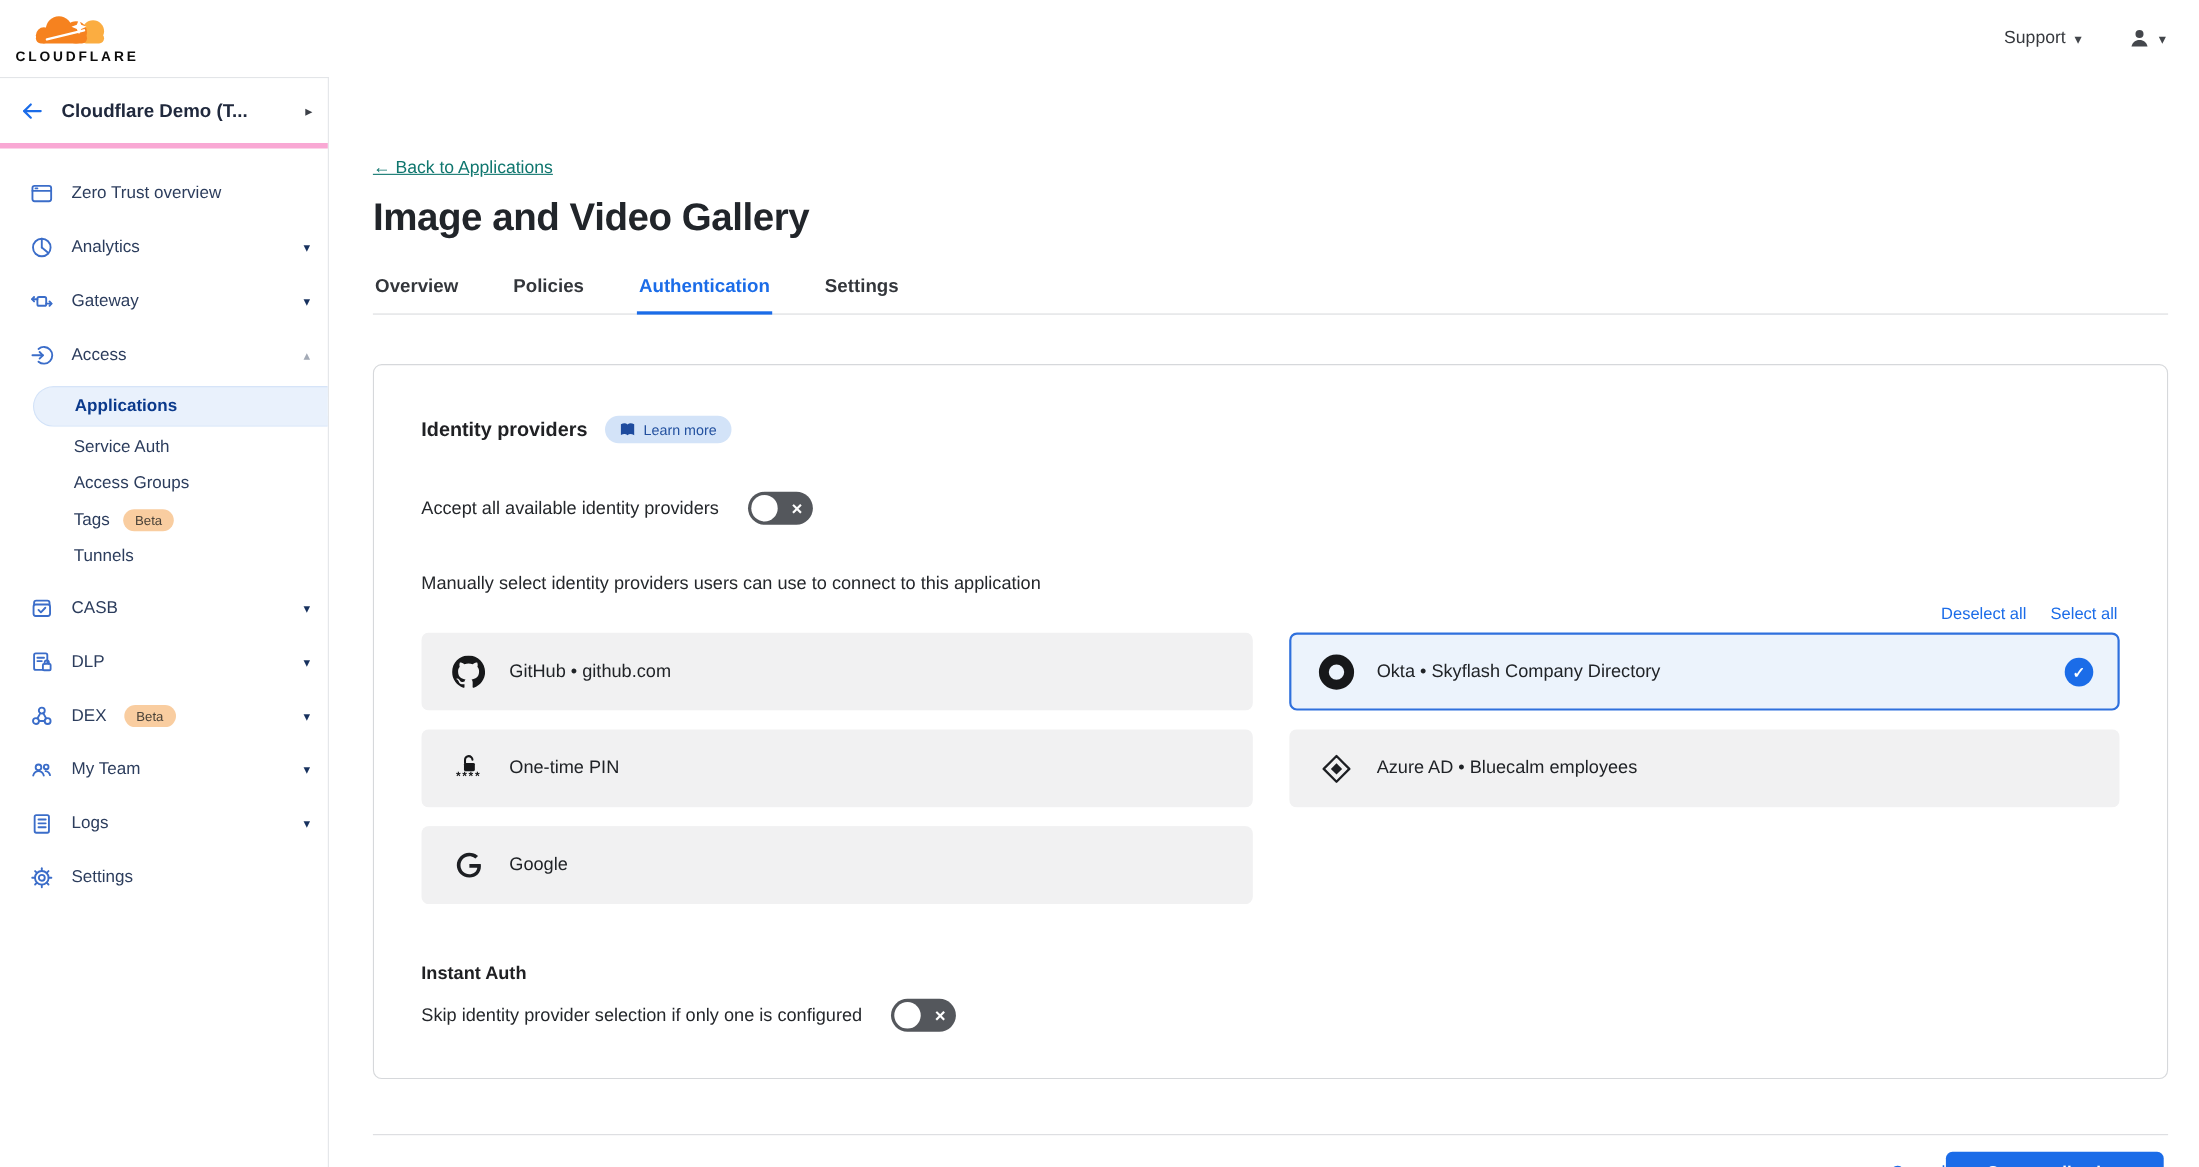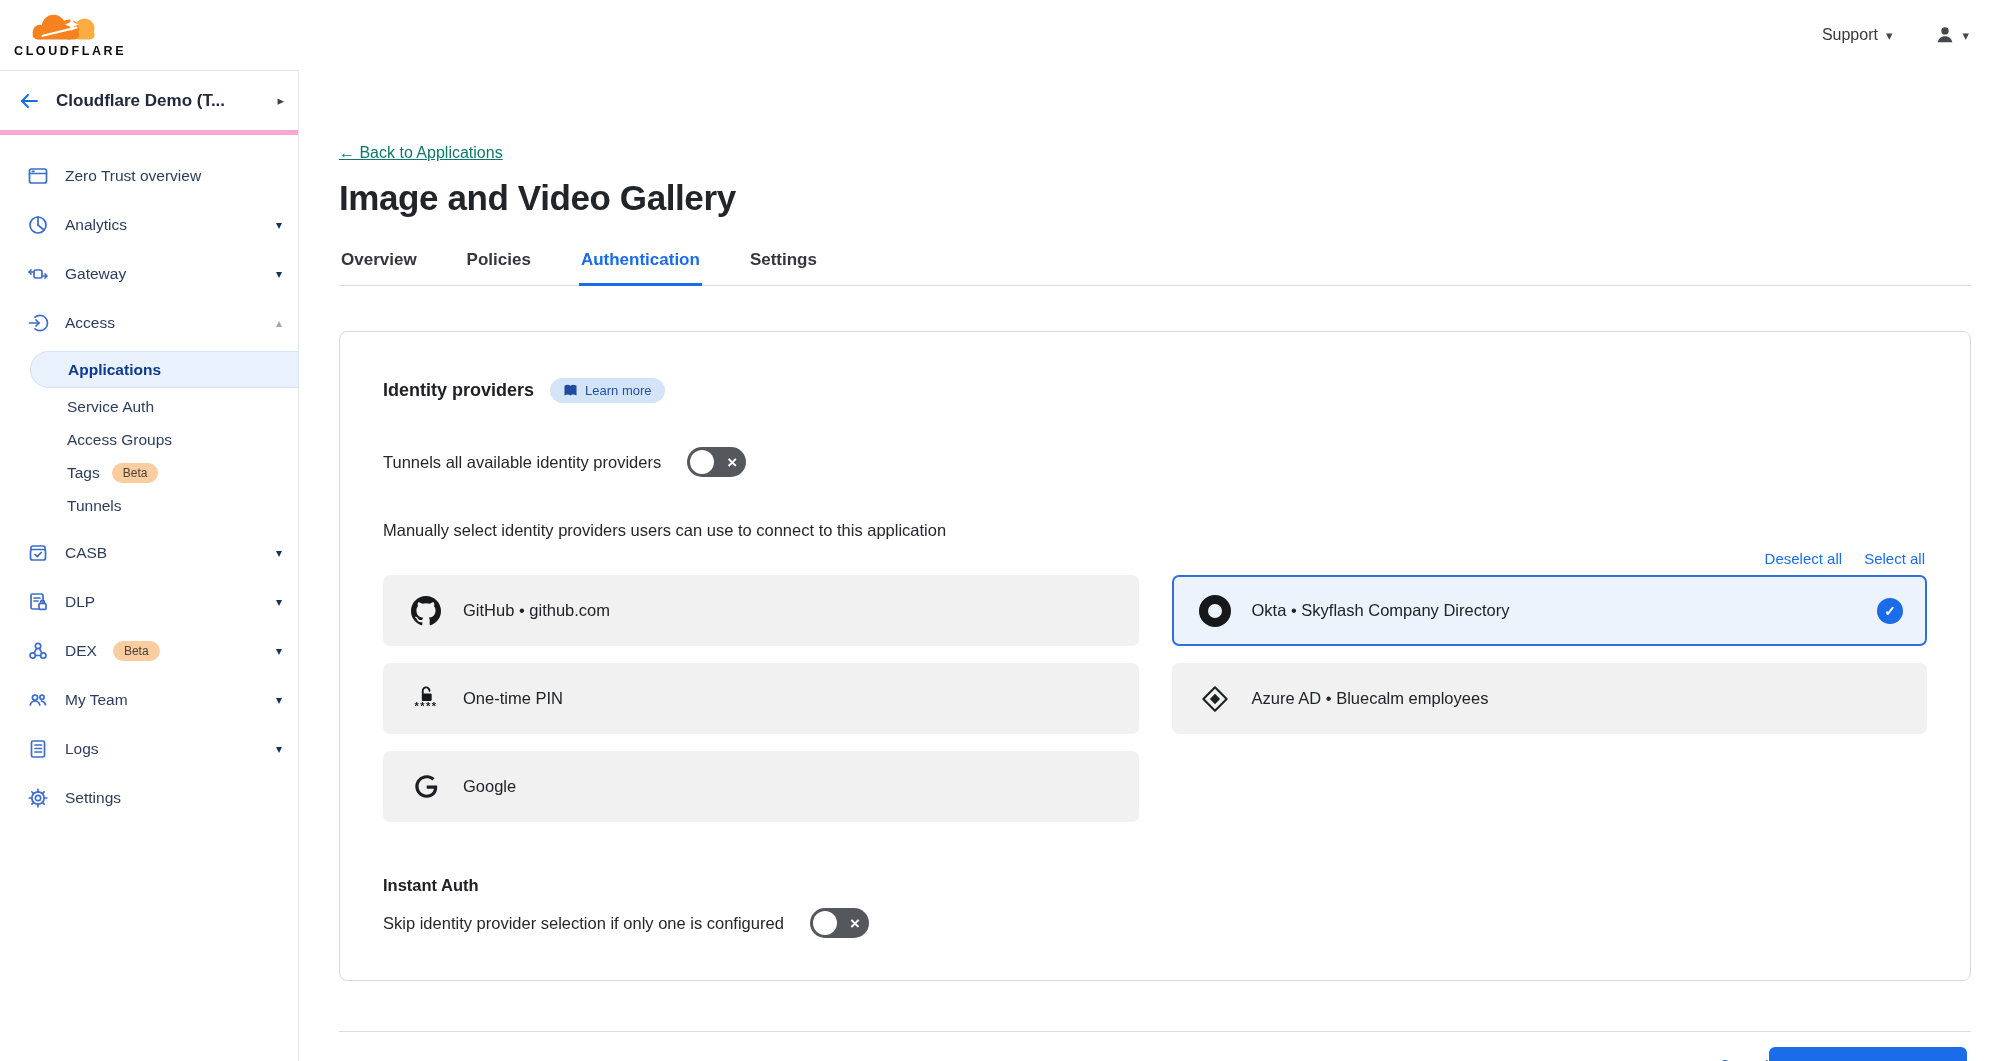--- a/index.html
+++ b/index.html
@@ -306,21 +306,21 @@
         <h2 class="card-title">Identity providers</h2>
         <div class="learn-pill">
           <svg width="15" height="13" viewBox="0 0 16 14">
             <path d="M1.5 1.8C4.2.4 6.3.5 8 2v10.5C6.3 11 4.2 10.9 1.5 12.3zM14.5 1.8C11.8.4 9.7.5 8 2v10.5c1.7-1.5 3.8-1.4 6.5 0z" fill="#1e4b9e"></path>
           </svg>
           <span>Learn more</span>
         </div>
       </div>
 
       <div class="row-toggle accept-row">
-        <span>Tunnels all available identity providers</span>
+        <span>Accept all available identity providers</span>
         <div class="toggle">
           <span class="knob"></span>
           <span class="offmark">×</span>
         </div>
       </div>
 
       <p class="manual-text">Manually select identity providers users can use to connect to this application</p>
 
       <div class="select-links">
         <span>Deselect all</span>

